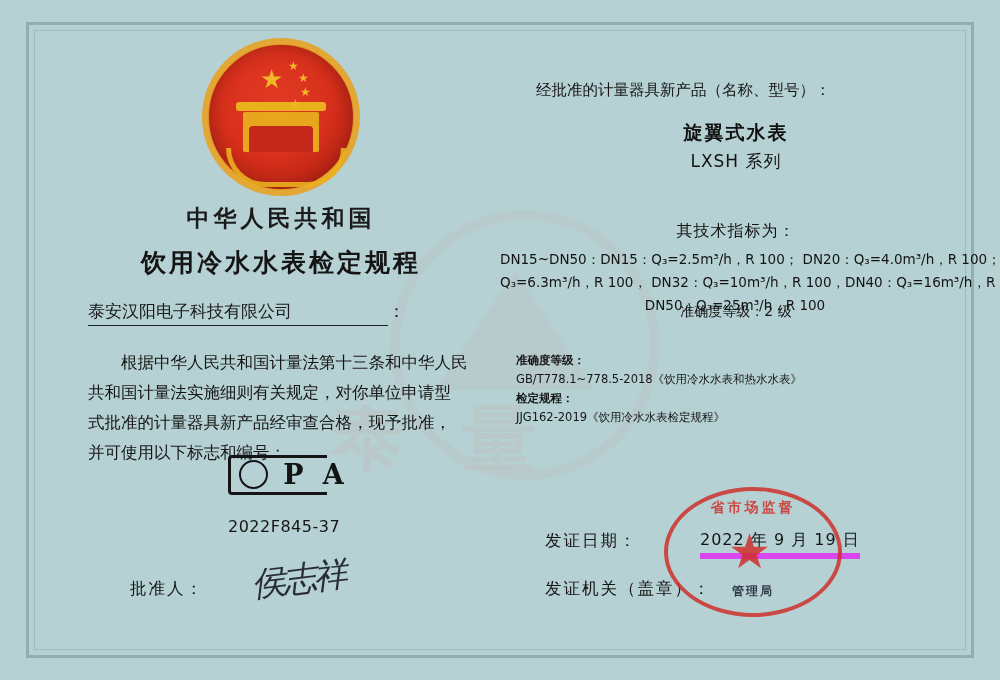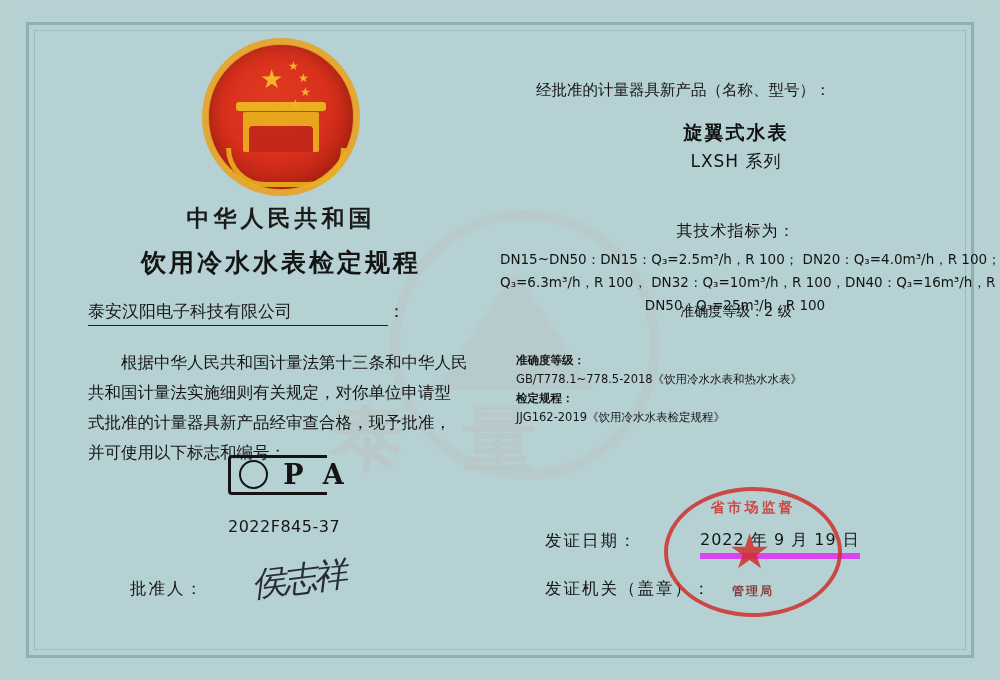--- a/index.html
+++ b/index.html
@@ -454,21 +454,21 @@
     font-weight: bold;
   }
   .seal .bottom-text {
     position: absolute;
     left: 0;
     top: 96px;
     width: 178px;
     text-align: center;
     font-size: 12px;
     letter-spacing: 2px;
-    color: #7f1d1d;
+    color: #0f172a;
     font-family: "DejaVu Serif", "Liberation Serif", serif;
     font-weight: bold;
   }
 </style>
 </head>
 <body>
 
 <div class="cert">
   <div class="paper"></div>
   <div class="border-outer"></div>

